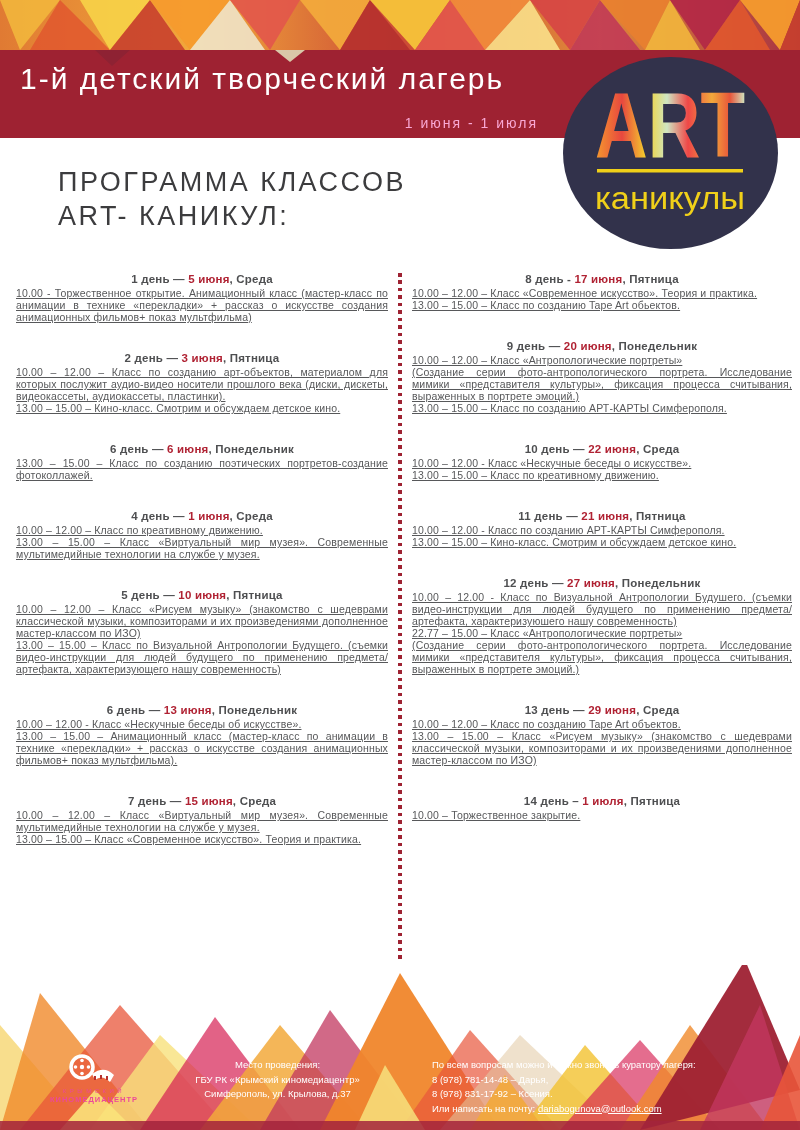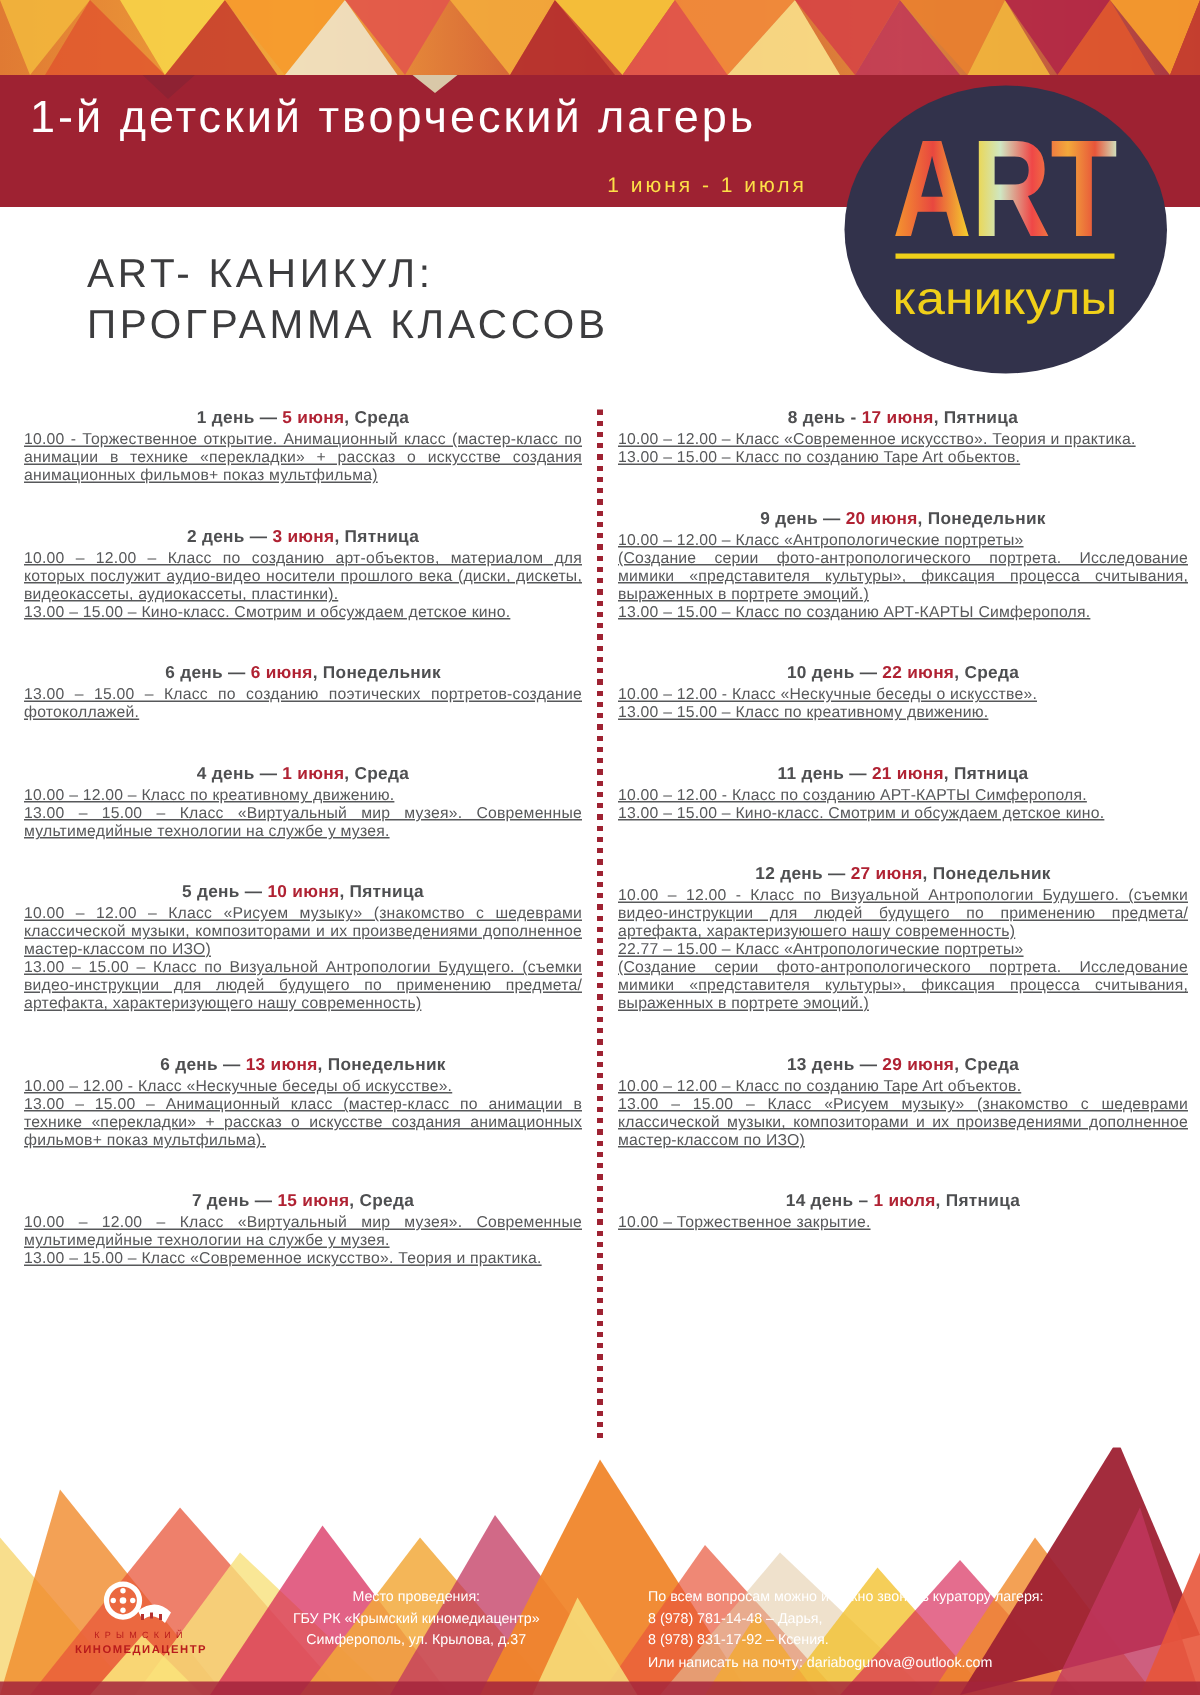--- a/index.html
+++ b/index.html
@@ -6,21 +6,21 @@
   .poster{position:relative;width:800px;height:1130px;margin:0 auto;background:#ffffff;overflow:hidden;
           font-family:"Liberation Sans", sans-serif;padding-left:29px;}
   svg{display:block;}
 
   
   .top-polys{position:absolute;left:0;top:0;width:800px;height:70px;z-index:3;}
 
   
   .red-band{position:absolute;left:0;top:50px;width:800px;height:88px;background:#9e2232;z-index:2;}
   .camp-title{position:absolute;left:20px;top:12px;color:#ffffff;font-size:30px;letter-spacing:2px;font-weight:400;white-space:nowrap;}
-  .camp-dates{position:absolute;right:262px;bottom:7px;color:#fde047;font-size:14px;letter-spacing:2px;white-space:nowrap;}
+  .camp-dates{position:absolute;right:262px;bottom:7px;color:#f9a8d4;font-size:14px;letter-spacing:2px;white-space:nowrap;}
 
   
   .logo-circle{position:absolute;left:563px;top:57px;width:215px;height:192px;border-radius:50%;
                background:#32324b;z-index:5;}
 
   
   .program-title{position:absolute;left:58px;top:165px;color:#3c3c3e;font-size:27px;letter-spacing:2.5px;
                  line-height:34px;z-index:1;}
 
   
@@ -37,22 +37,22 @@
   .para:last-child{text-align-last:left;}
 
   
   .mountains{position:absolute;left:0;bottom:0;width:800px;height:165px;z-index:2;}
 
   
   .venue{position:absolute;left:170px;top:1058px;width:215px;text-align:center;color:#ffffff;
          font-size:9.5px;line-height:14.5px;z-index:6;}
   .contact{position:absolute;left:432px;top:1058px;width:335px;color:#ffffff;
            font-size:9.5px;line-height:14.5px;z-index:6;}
-  .contact .email{}
-  .kino-logo{position:absolute;left:44px;top:1050px;width:100px;text-align:center;color:#b91c1c;z-index:6;}
+  .contact .email{text-decoration:underline;}
+  .kino-logo{position:absolute;left:44px;top:1050px;width:100px;text-align:center;color:#ec4899;z-index:6;}
   .kino-logo .l1{font-size:6px;letter-spacing:3.5px;margin-top:2px;}
   .kino-logo .l2{font-size:7.5px;font-weight:bold;letter-spacing:1px;margin-top:1px;}
 </style>
 </head>
 <body>
 
 <div class="poster">
 
   <svg class="top-polys" viewBox="0 0 800 70" preserveAspectRatio="none" aria-hidden="true">
     <defs>
@@ -109,22 +109,22 @@
             <stop offset="1" stop-color="#cfe6c2"></stop>
         </linearGradient>
       </defs>
       <text x="107" y="100" text-anchor="middle" font-family="Liberation Sans, sans-serif" font-weight="bold" font-size="92" fill="url(#artg)" textLength="150" lengthAdjust="spacingAndGlyphs">ART</text>
       <rect x="34" y="112" width="146" height="3.5" fill="#f0d019"></rect>
       <text x="107" y="152" text-anchor="middle" font-family="Liberation Sans, sans-serif" font-size="31" fill="#f0d019" textLength="150" lengthAdjust="spacingAndGlyphs" id="logo-sub">каникулы</text>
     </svg>
   </div>
 
   <div class="program-title">
+    <div>ПРОГРАММА КЛАССОВ</div>
     <div>ART- КАНИКУЛ:</div>
-    <div>ПРОГРАММА КЛАССОВ</div>
   </div>
 
   <div class="col col-left">
     <div class="day">
       <h3><span>1 день — </span><span class="date">5 июня</span><span>, Среда</span></h3>
       <div>
           <p class="para">10.00 - Торжественное открытие.  Анимационный класс (мастер-класс по анимации в технике «перекладки» + рассказ о искусстве создания анимационных фильмов+ показ мультфильма)</p>
         </div>
     </div>
 

